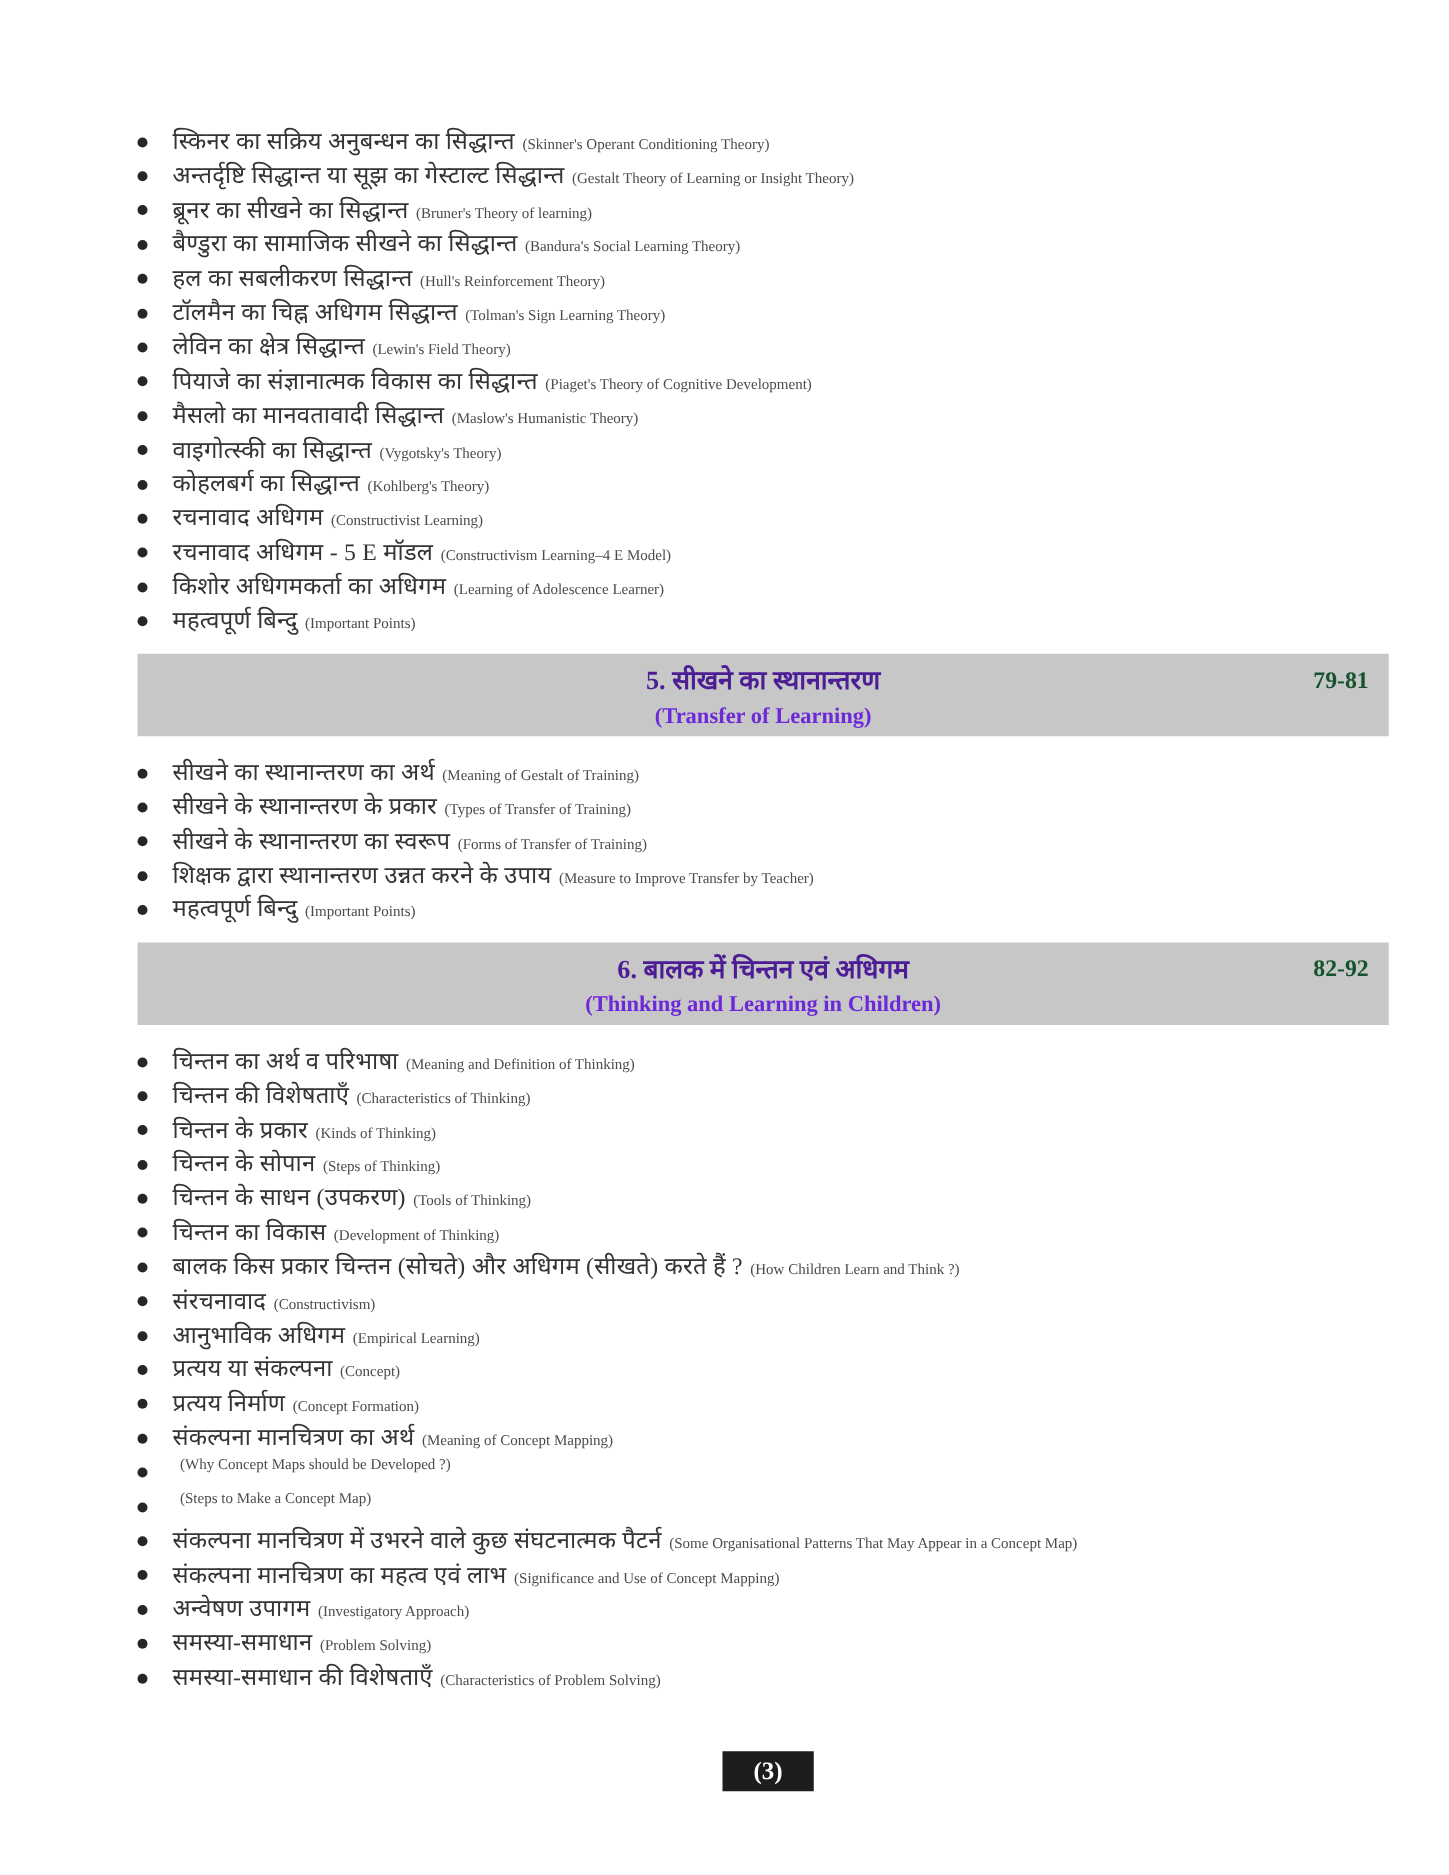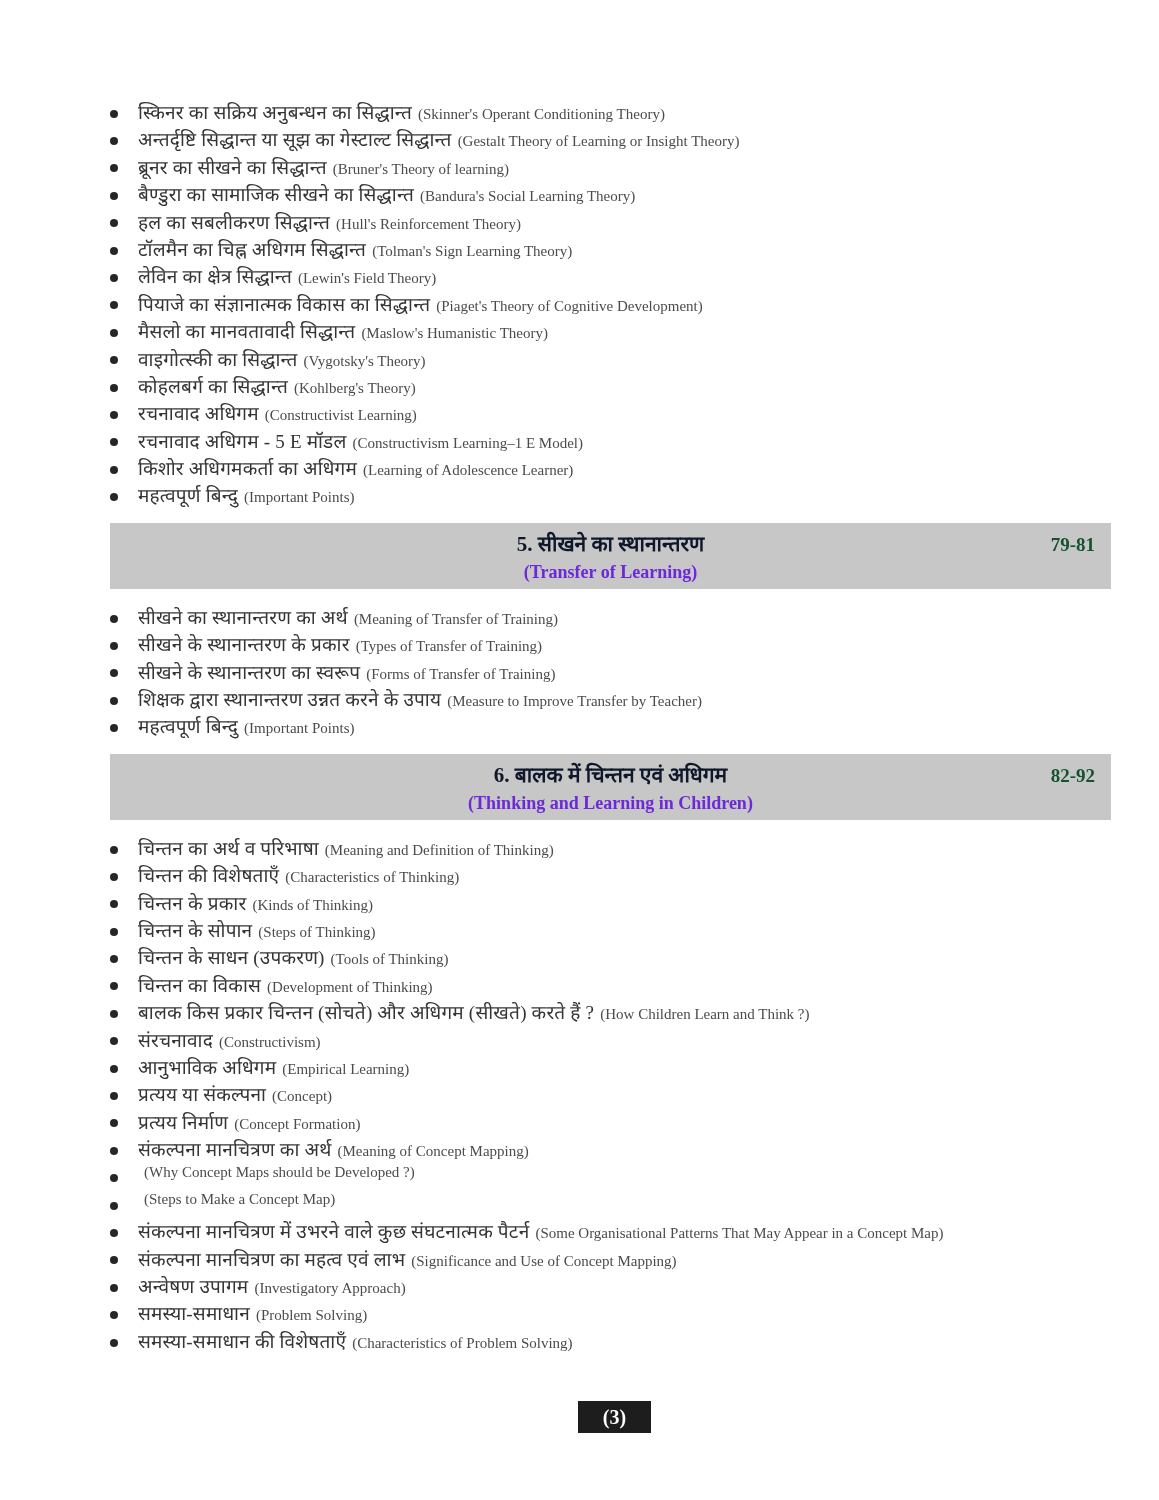--- a/index.html
+++ b/index.html
@@ -38,38 +38,38 @@
     margin-right: 20px;
     align-self: center;
     margin-top: 2px;
   }
   .hi {
     font-size: 19px;
     color: #343434;
     letter-spacing: 0.2px;
   }
   .en {
-    font-size: 15px;
+    font-size: 12px;
     color: #4b4b4b;
     margin-left: 6px;
   }
   .chapter-bar {
     position: relative;
     background: #c7c7c7;
     height: 66px;
     margin-top: 13px;
     margin-bottom: 15px;
     text-align: center;
     padding-top: 7px;
   }
   .chapter-bar .title-hi {
     display: block;
     font-weight: bold;
     font-size: 21px;
-    color: #0f172a;
+    color: #4c1d95;
     line-height: 28px;
     text-align: center;
   }
   .chapter-bar .title-en {
     display: block;
     font-weight: bold;
     font-size: 18px;
     color: #6d28d9;
     line-height: 28px;
   }
@@ -172,21 +172,21 @@
 
         <li>
           <span class="bullet"></span>
           <span class="hi">रचनावाद अधिगम</span>
           <span class="en">(Constructivist Learning)</span>
         </li>
 
         <li>
           <span class="bullet"></span>
           <span class="hi">रचनावाद अधिगम - 5 E मॉडल</span>
-          <span class="en">(Constructivism Learning–1 E Model)</span>
+          <span class="en">(Constructivism Learning–4 E Model)</span>
         </li>
 
         <li>
           <span class="bullet"></span>
           <span class="hi">किशोर अधिगमकर्ता का अधिगम</span>
           <span class="en">(Learning of Adolescence Learner)</span>
         </li>
 
         <li>
           <span class="bullet"></span>
@@ -199,21 +199,21 @@
       <span class="title-hi">5. सीखने का स्थानान्तरण</span>
       <span class="title-en">(Transfer of Learning)</span>
       <span class="pages">79-81</span>
     </div>
 
     <ul class="toc-list">
 
         <li>
           <span class="bullet"></span>
           <span class="hi">सीखने का स्थानान्तरण का अर्थ</span>
-          <span class="en">(Meaning of Transfer of Training)</span>
+          <span class="en">(Meaning of Gestalt of Training)</span>
         </li>
 
         <li>
           <span class="bullet"></span>
           <span class="hi">सीखने के स्थानान्तरण के प्रकार</span>
           <span class="en">(Types of Transfer of Training)</span>
         </li>
 
         <li>
           <span class="bullet"></span>

